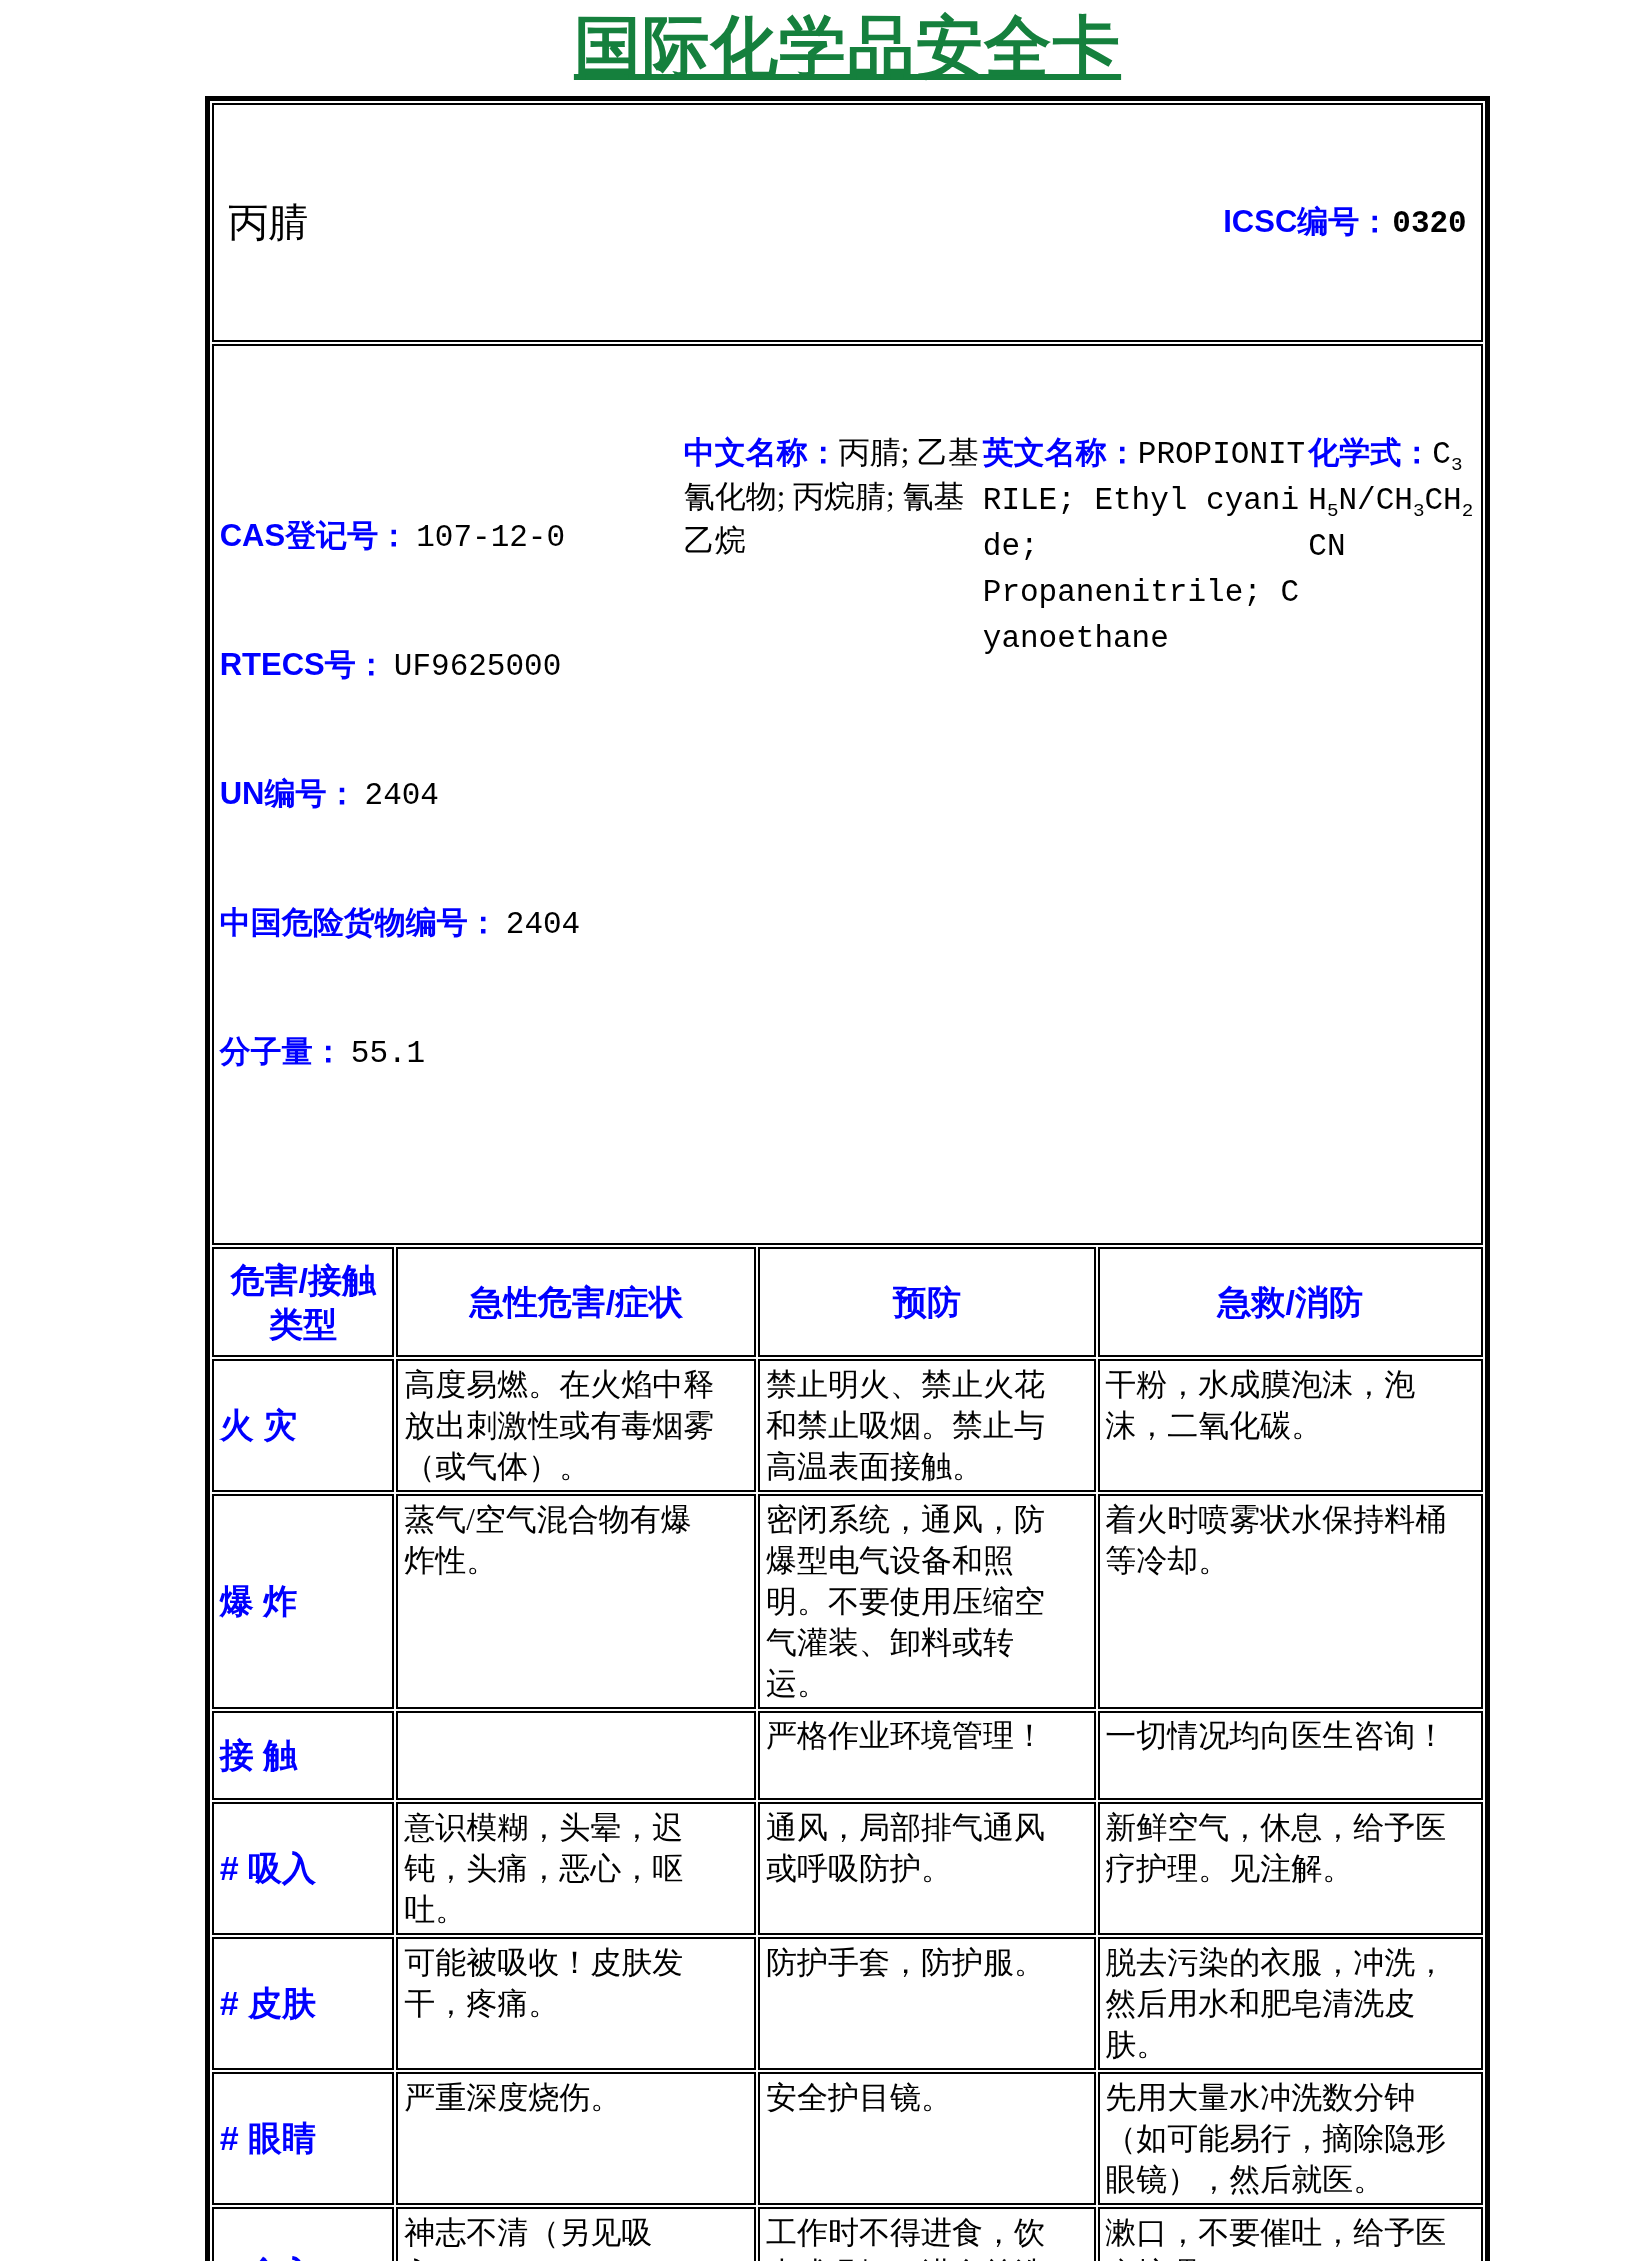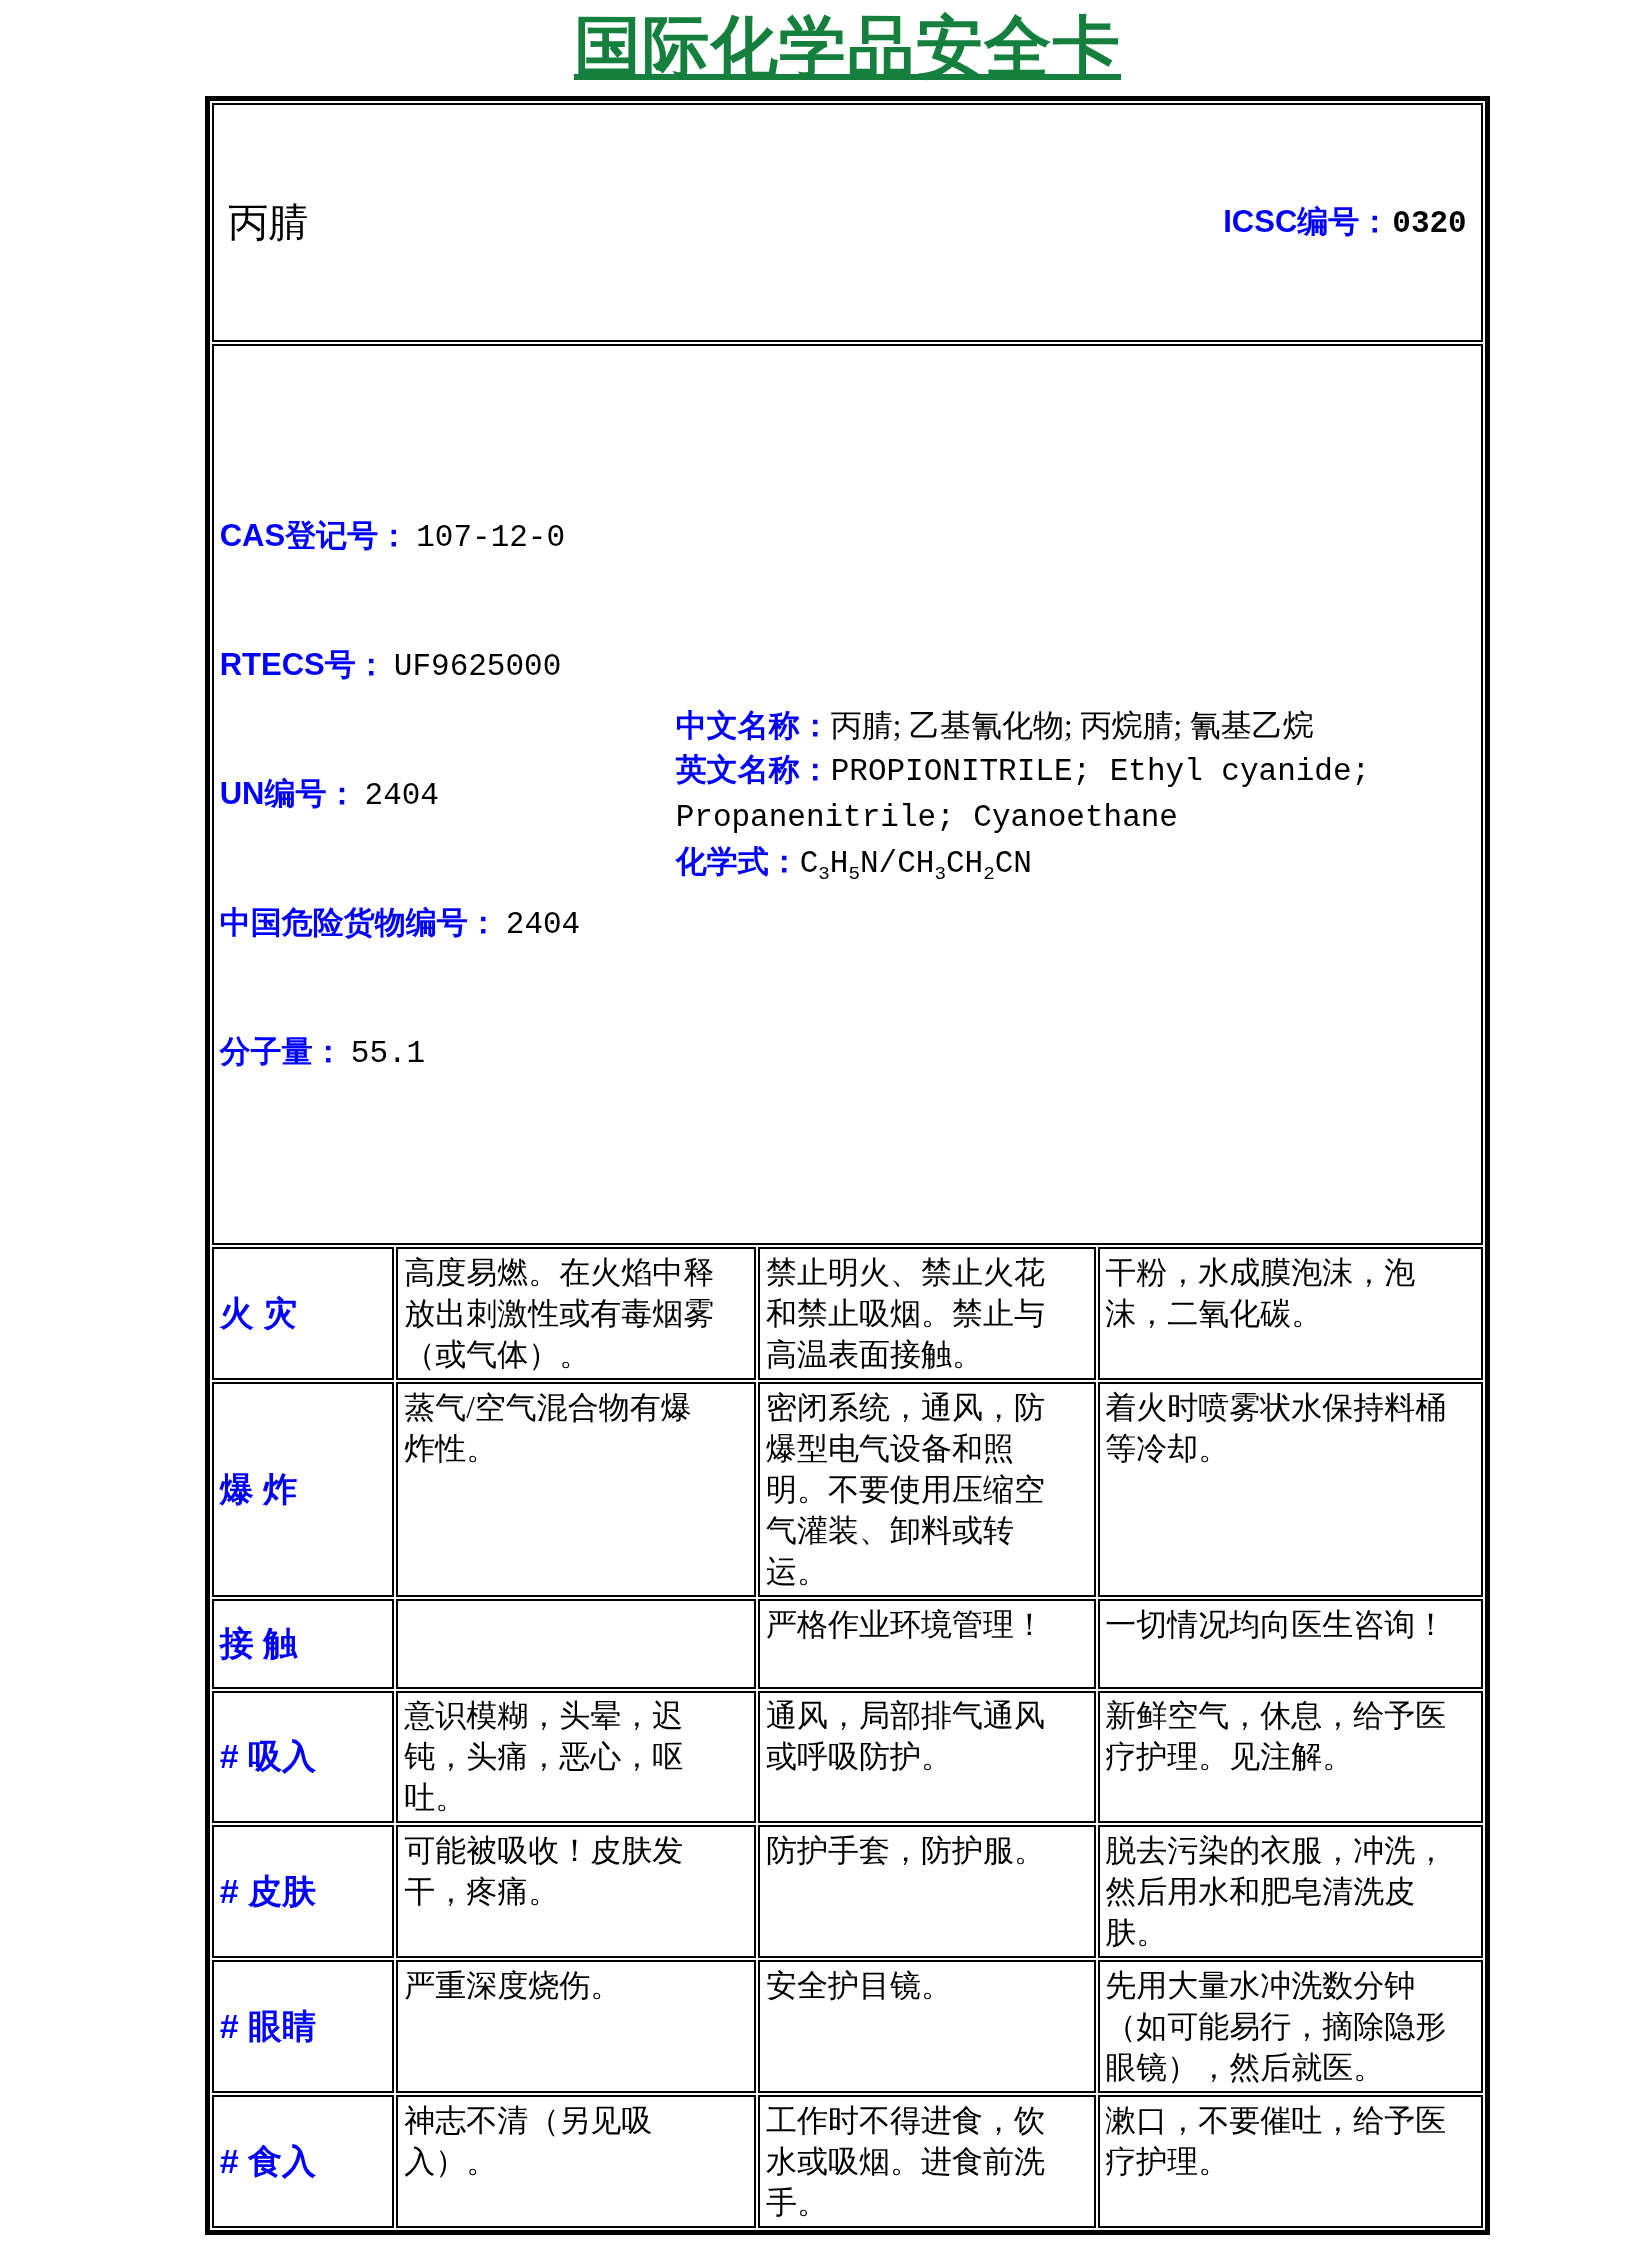--- a/index.html
+++ b/index.html
@@ -34,22 +34,22 @@
   .titlerow { display:flex; justify-content:space-between; align-items:center;
               min-height:66px; padding:0 8.6px; }
   .titlerow .name { font-size:40px; }
   .titlerow .icsc-val { margin-left:2px;font-weight:bold; }
 
   
   .idsection { display:flex; min-height:214px; }
   .idcol { width:456px; flex:0 0 456px; }
   .idcol .idline { line-height:45px; }
   .idcol .idline .mono { margin-left:7.1px; }
-  .namecol { flex:1 1 auto; display:flex; flex-direction:column;
-             justify-content:center; }
+  .namecol { flex:1 1 auto; display:flex; flex-direction:row;
+             justify-content:space-between;margin-left:8px; }
   .namecol p { margin:0; line-height:44px; }
   .namecol .mono { }
   sub { font-size:0.62em; line-height:0; }
 
   td.content { }
   .minh-touch { height:80px; }
 </style>
 </head>
 <body>
 
@@ -88,20 +88,26 @@
           <div class="namecol">
             <p><span class="lbl">中文名称：</span><span>丙腈; 乙基氰化物; 丙烷腈; 氰基乙烷</span></p>
             <p><span class="lbl">英文名称：</span><span class="mono">PROPIONITRILE; Ethyl cyanide;
 Propanenitrile; Cyanoethane</span></p>
             <p><span class="lbl">化学式：</span><span class="mono">C<sub>3</sub>H<sub>5</sub>N/CH<sub>3</sub>CH<sub>2</sub>CN</span></p>
           </div>
         </div>
       </td>
     </tr>
 
+    <tr>
+      <td class="hdr"><span>危害/接触</span><br><span>类型</span></td>
+      <td class="hdr">急性危害/症状</td>
+      <td class="hdr">预防</td>
+      <td class="hdr">急救/消防</td>
+    </tr>
 
     <tr>
       <td class="rowlabel">火 灾</td>
       <td class="content">高度易燃。在火焰中释
 放出刺激性或有毒烟雾
 （或气体）。</td>
       <td class="content">禁止明火、禁止火花
 和禁止吸烟。禁止与
 高温表面接触。</td>
       <td class="content">干粉，水成膜泡沫，泡

